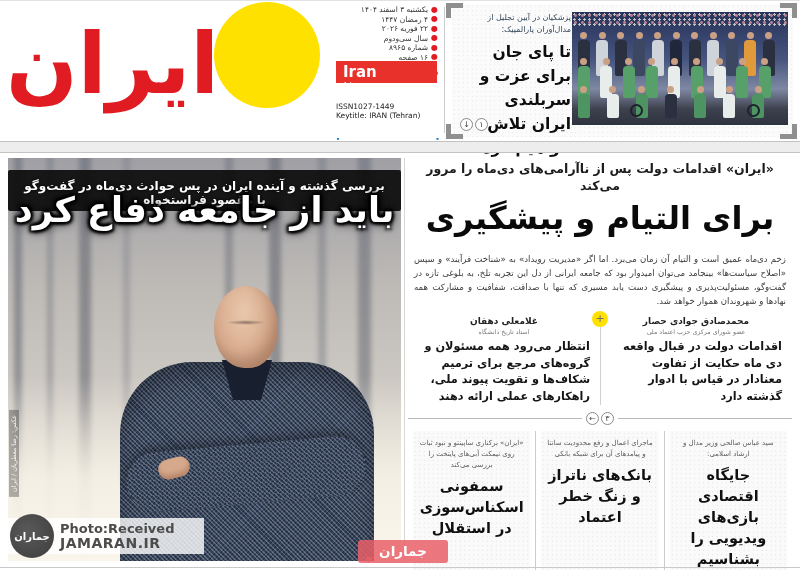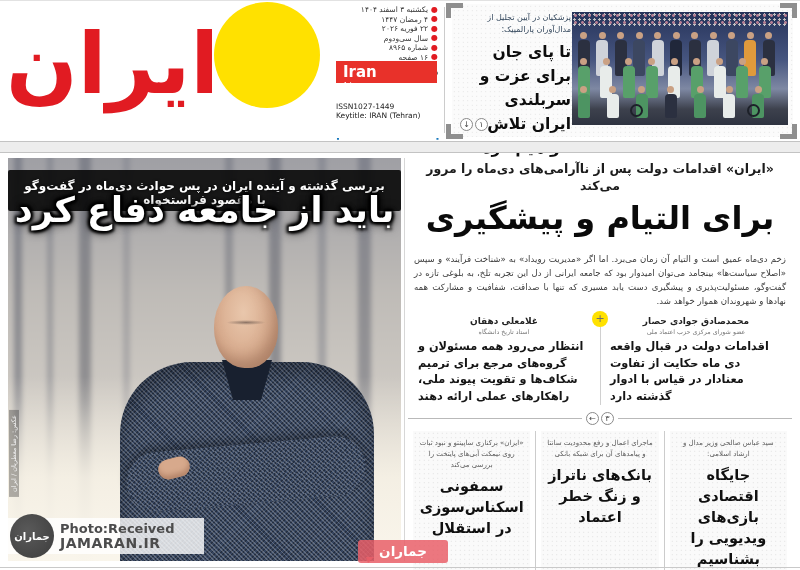--- a/index.html
+++ b/index.html
@@ -93,21 +93,21 @@
   .lead-kicker { text-align:center; font-size:12.5px; font-weight:bold; color:#1c1c1c; line-height:17px; margin-top:2px; }
   .lead-headline { text-align:center; font-size:32px; font-weight:900; color:#0a0a0a; line-height:48px; letter-spacing:-1px; }
   .lead-body { font-size:8.6px; color:#3a3a3a; line-height:14px; text-align:justify; margin:10px 6px 0; }
   .bylines { position:relative; display:flex; margin-top:7px; }
   .byline { flex:1; text-align:center; }
   .byline .name { font-size:9px; font-weight:bold; color:#222; line-height:12px; }
   .byline .title { font-size:6.3px; color:#777; line-height:9px; }
   .plus-circle { position:absolute; left:50%; top:-4px; transform:translateX(-50%); width:16px; height:16px; border-radius:50%; background:#ffe100; color:#6e6e6e; font-size:11px; line-height:15px; text-align:center; z-index:2; }
   .quotes { position:relative; display:flex; margin-top:3px; }
   .quotes::after { content:""; position:absolute; left:50%; top:-22px; bottom:0; width:1px; background:#d0d0d0; }
-  .quote { flex:1; text-align:left; font-size:11.3px; font-weight:900; color:#151515; line-height:16.5px; padding:0 10px; }
+  .quote { flex:1; text-align:right; font-size:11.3px; font-weight:900; color:#151515; line-height:16.5px; padding:0 10px; }
   .mid-rule { margin-top:7px; }
   .teasers { display:flex; margin-top:6px; }
   .teaser { flex:1; padding:0 5px 0; display:flex; flex-direction:column; }
   .teaser-mid { border-left:1px solid #ccc; border-right:1px solid #ccc; }
   .teaser-box { background-color:#fafafa; background-image:radial-gradient(#dcdcdc 0.8px, transparent 0.8px); background-size:4.5px 4.5px; padding:7px 6px 8px; text-align:center; flex:1; }
   .teaser-kicker { font-size:7px; color:#5a5a5a; line-height:11px; min-height:22px; }
   .teaser-headline { font-size:14.5px; font-weight:900; color:#101010; line-height:21px; margin-top:5px; }
 
   
   .red-bubble { position:absolute; left:358px; top:539px; width:90px; height:23px; background:rgba(233,95,104,0.85); border-radius:3px; color:#fff; font-weight:bold; font-size:13.5px; line-height:22px; text-align:center; direction:rtl; z-index:5; }

